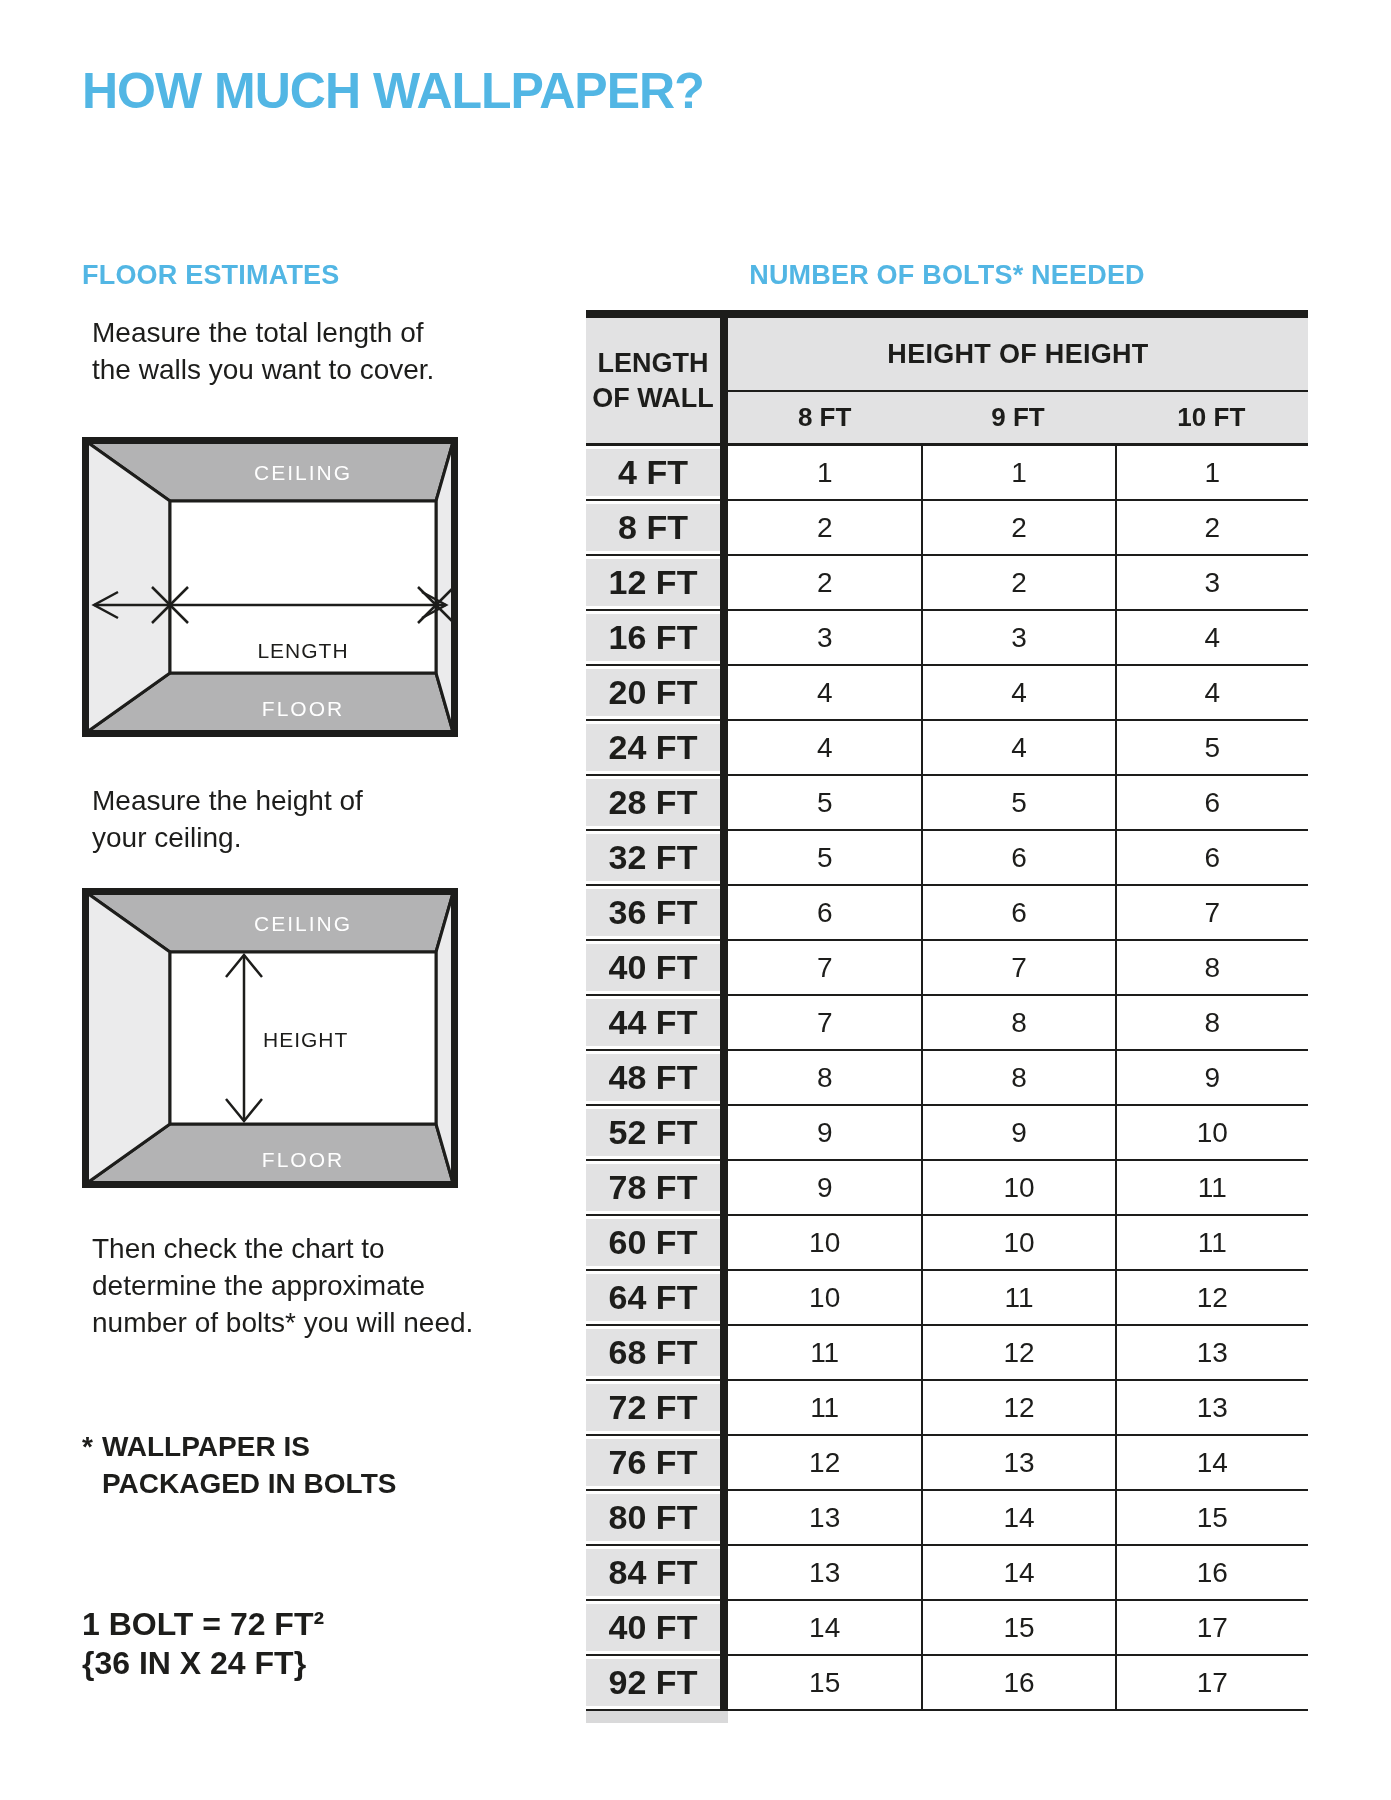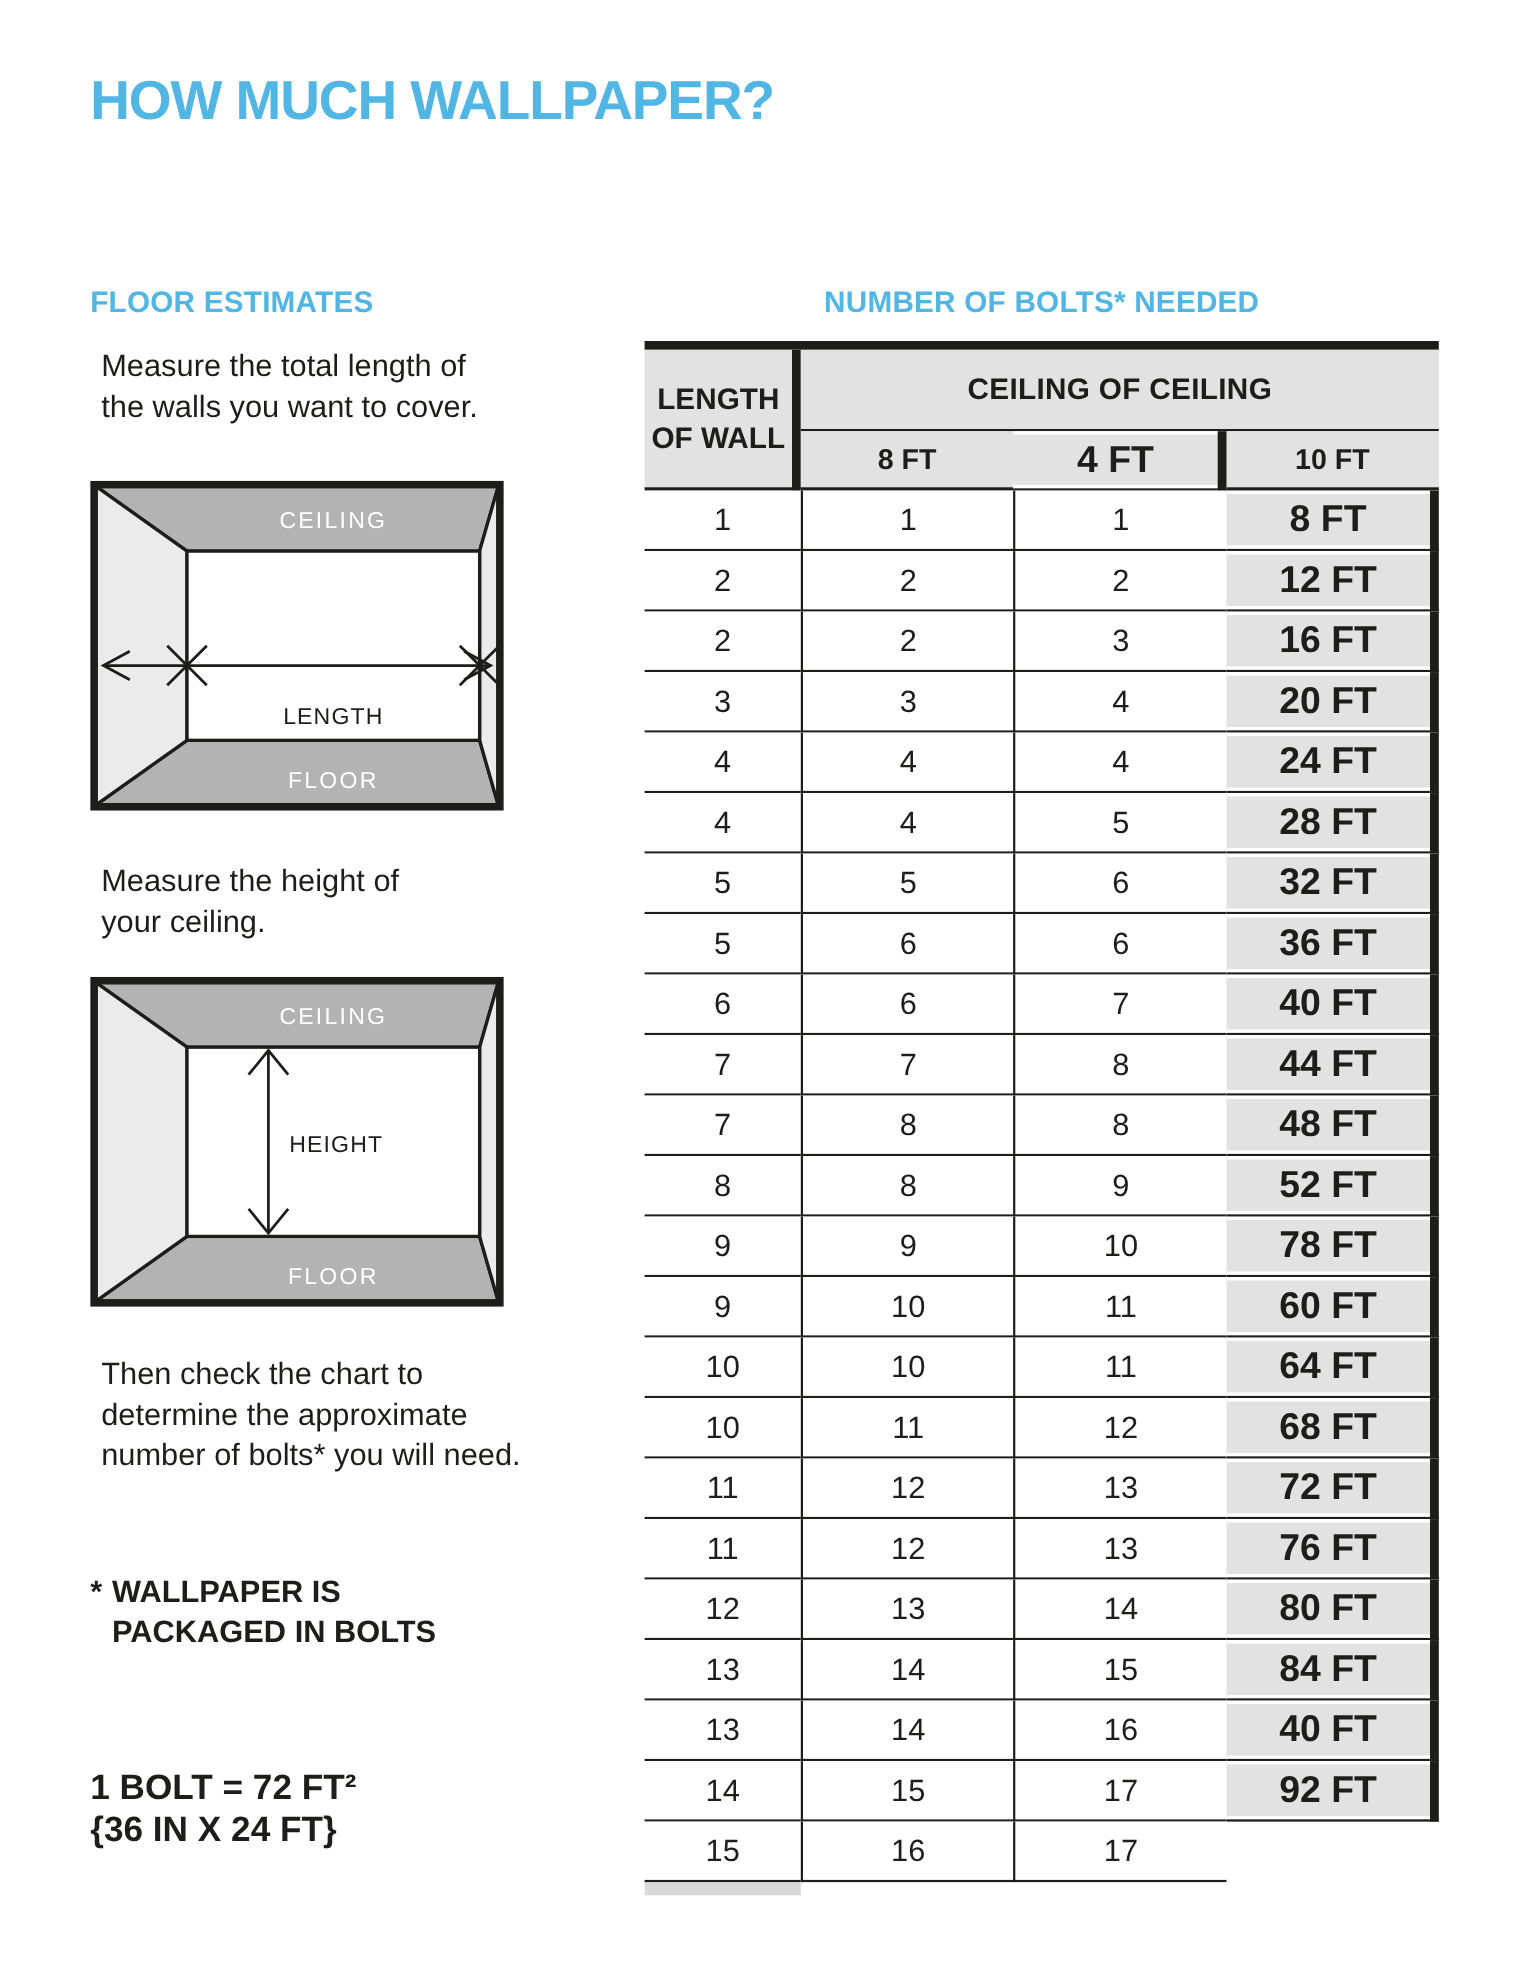--- a/index.html
+++ b/index.html
@@ -118,22 +118,23 @@
 PACKAGED IN BOLTS</div>
   </div>
 
   <div class="bolt-eq">1 BOLT = 72 FT²
 {36 IN X 24 FT}</div>
 
   <div class="table-wrap">
     <div class="bolts-table">
       <div class="cell corner">LENGTH
 OF WALL</div>
-      <div class="cell colgroup">CEILING OF CEILING</div>
+      <div class="cell colgroup">HEIGHT OF HEIGHT</div>
       <div class="cell colhead c1">8 FT</div>
+      <div class="cell colhead c2">9 FT</div>
       <div class="cell colhead c3">10 FT</div>
 
     <div class="cell rowlabel">4 FT</div>
         <div class="cell val">1</div>
         <div class="cell val vl">1</div>
         <div class="cell val vl">1</div>
         <div class="cell rowlabel">8 FT</div>
         <div class="cell val">2</div>
         <div class="cell val vl">2</div>
         <div class="cell val vl">2</div>

